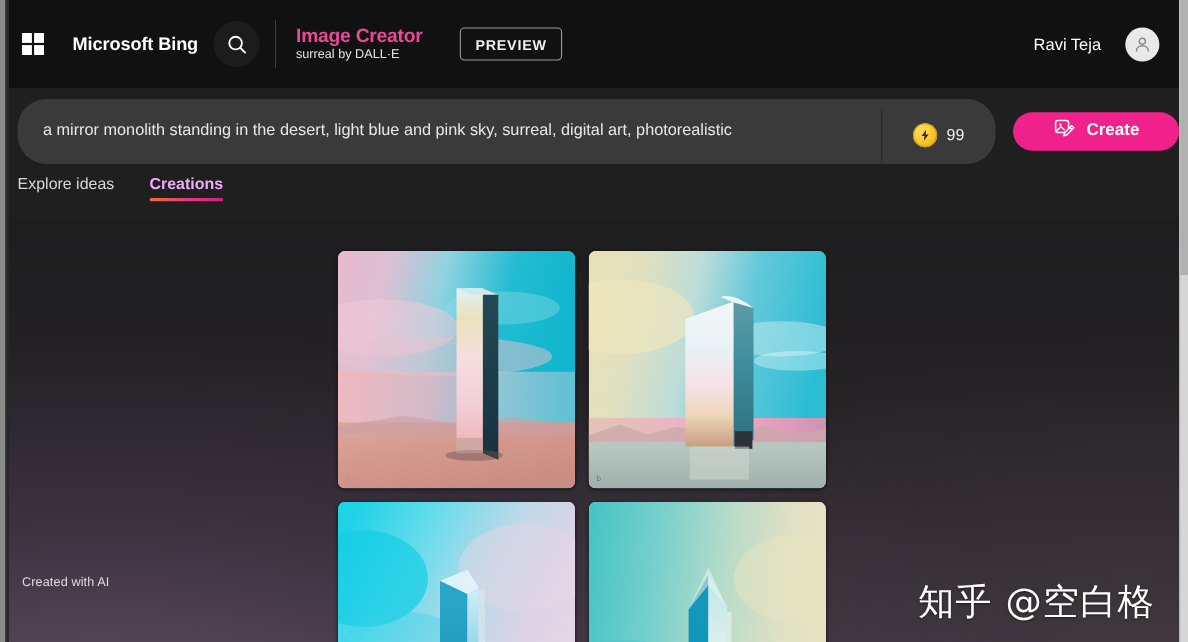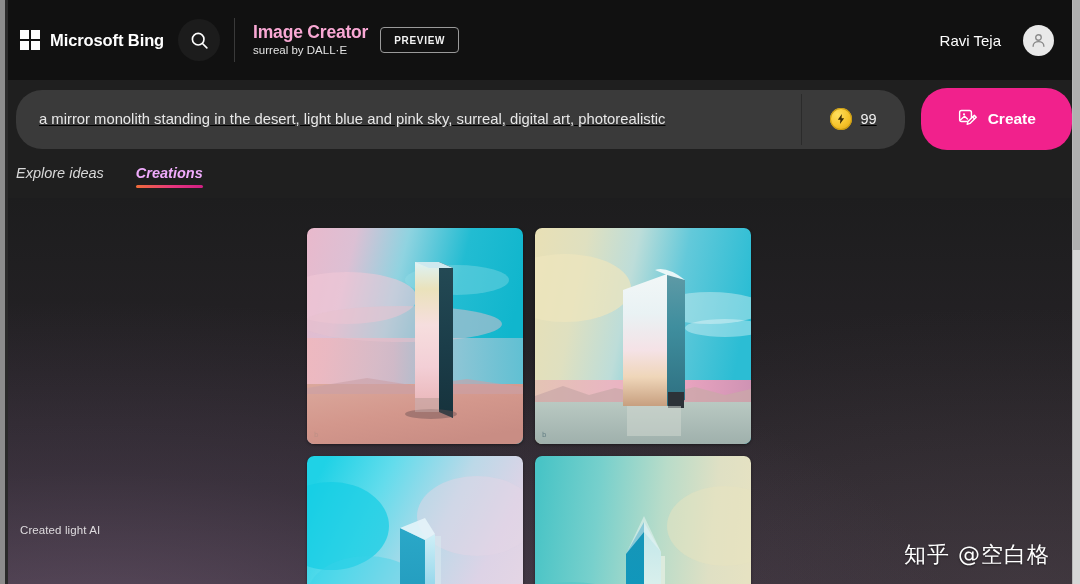--- a/index.html
+++ b/index.html
@@ -62,21 +62,21 @@
     height: 80px;
     background: #111111;
     display: flex;
     align-items: center;
     z-index: 30;
   }
 
   .brand {
     display: flex;
     align-items: center;
-    gap: 10px;
+    gap: 26px;
     margin-left: 12px;
     cursor: pointer;
   }
   .ms-logo {
     width: 20px; height: 20px;
     display: grid;
     grid-template-columns: 9px 9px;
     grid-template-rows: 9px 9px;
     gap: 2px;
   }
@@ -109,42 +109,42 @@
   }
 
   .product {
     margin-left: 18px;
     display: flex;
     flex-direction: column;
     justify-content: center;
     line-height: 1.12;
   }
   .product-title {
-    color: #f9a8d4;
+    color: #ec4899;
     font-size: 17.5px;
     font-weight: 700;
     letter-spacing: -0.2px;
     white-space: nowrap;
   }
   .product-sub {
     color: #e3e3e3;
     font-size: 11.5px;
     font-weight: 400;
     margin-top: 2px;
     white-space: nowrap;
   }
   .product-sub b { font-weight: 400; }
 
   .preview-pill {
-    margin-left: 12px;
+    margin-left: 34px;
     border: 1px solid #9a9a9a;
     border-radius: 4px;
     padding: 7px 13px 6px;
     color: #f2f2f2;
-    font-size: 10px;
+    font-size: 13px;
     font-weight: 600;
     letter-spacing: 0.7px;
     cursor: pointer;
     white-space: nowrap;
   }
 
   .hdr-spacer { flex: 1 1 auto; }
 
   .account {
     display: flex;
@@ -179,23 +179,22 @@
     z-index: 30;
   }
 
   .prompt-box {
     margin-left: 8px;
     width: 892px;
     height: 59px;
     background: #3a3a3a;
     border-radius: 26px;
     display: flex;
-    align-items: center;
+    align-items: flex-end;
     overflow: hidden;
-    text-decoration: underline;
   }
   .prompt-input {
     flex: 1 1 auto;
     height: 100%;
     border: none;
     outline: none;
     background: transparent;
     color: #e8e8e8;
     font-family: "Liberation Sans", sans-serif;
     font-size: 14.8px;
@@ -225,21 +224,21 @@
   }
   .boost-count {
     color: #f0f0f0;
     font-size: 14.5px;
     font-weight: 400;
   }
 
   .create-btn {
     margin-left: 16px;
     width: 152px;
-    height: 62px;
+    height: 35px;
     border: none;
     border-radius: 26px;
     background: #f1218c;
     color: #ffffff;
     font-family: "Liberation Sans", sans-serif;
     font-size: 15.5px;
     font-weight: 700;
     display: flex;
     align-items: center;
     justify-content: center;
@@ -247,25 +246,24 @@
     cursor: pointer;
   }
 
   
   .tabs {
     position: absolute;
     top: 160px; left: 8px;
     width: 1064px;
     height: 38px;
     display: flex;
-    align-items: center;
+    align-items: flex-start;
     gap: 32px;
     padding-left: 8px;
     z-index: 30;
-    font-style: italic;
   }
   .tab {
     position: relative;
     color: #d8d8d8;
     font-size: 14.5px;
     font-weight: 400;
     padding-bottom: 12px;
     cursor: pointer;
     white-space: nowrap;
   }
@@ -322,21 +320,21 @@
     font-size: 11.5px;
     letter-spacing: 0.1px;
     z-index: 20;
   }
 
   .watermark {
     position: absolute;
     right: 22px;
     bottom: 14px;
     color: #ffffff;
-    font-size: 22px;
+    font-size: 33px;
     font-weight: 400;
     letter-spacing: 1px;
     z-index: 25;
     text-shadow: 0 1px 2px rgba(0,0,0,0.5);
     font-family: "DejaVu Sans", sans-serif;
   }
 </style>
 </head>
 <body>
 
@@ -417,21 +415,21 @@
     </button>
   </div>
 
   <div class="tabs">
     <div class="tab">Explore ideas</div>
     <div class="tab active">Creations</div>
   </div>
 
   <div class="content">
 
-    <div class="created-with-ai">Created light AI</div>
+    <div class="created-with-ai">Created with AI</div>
 
     <div class="grid">
 
       <div class="thumb-card">
         <svg viewBox="0 0 216 216" preserveAspectRatio="none">
           <defs>
             <linearGradient id="g1sky" x1="0" y1="0" x2="1" y2="0.25">
               <stop offset="0%" stop-color="#e9b9cc"></stop>
               <stop offset="22%" stop-color="#dcc0d4"></stop>
               <stop offset="45%" stop-color="#8fd3e0"></stop>

